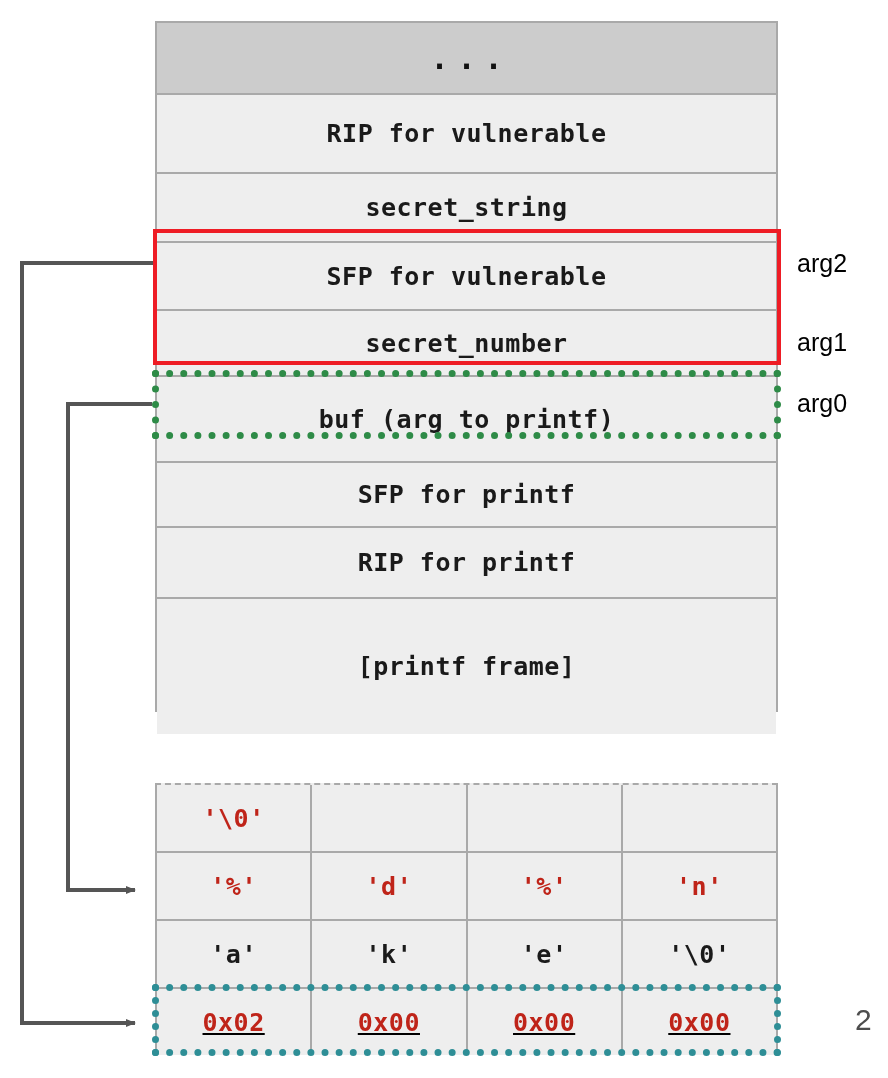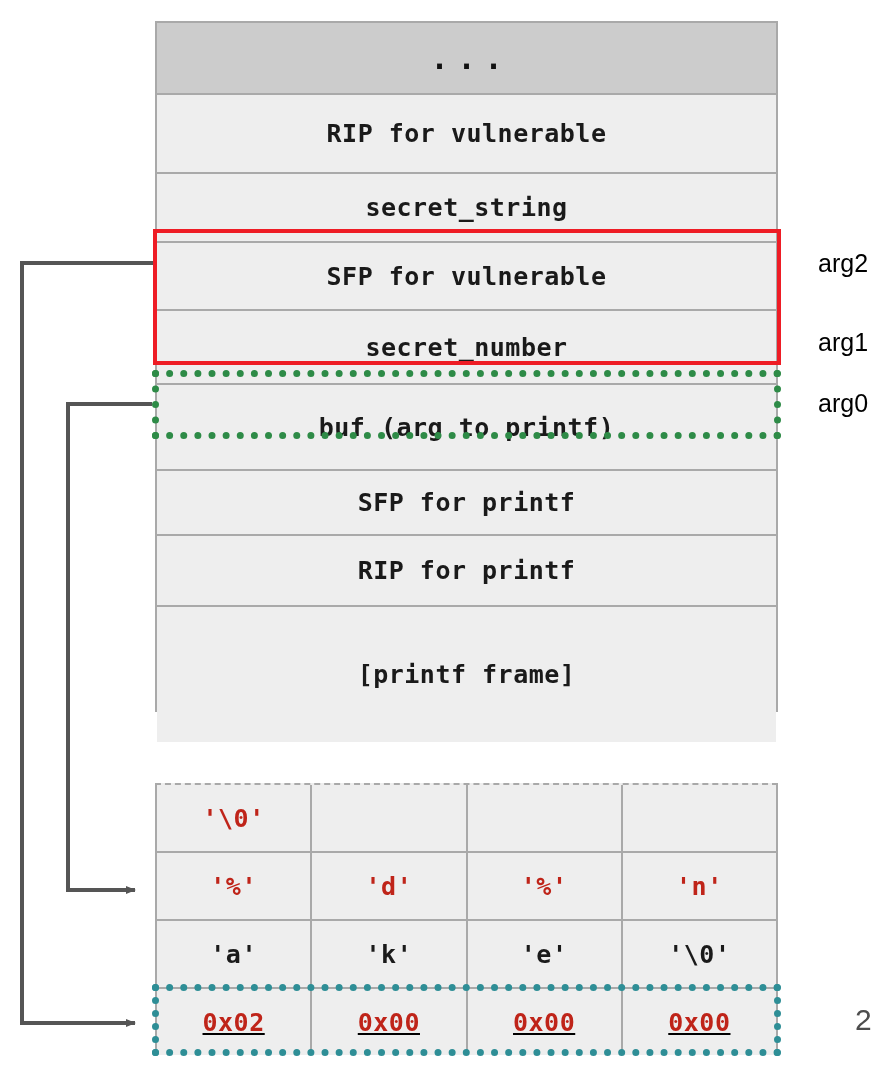--- a/index.html
+++ b/index.html
@@ -92,21 +92,20 @@
 
   
   .arg-label {
     position: absolute;
     left: 797px;
     font-size: 25px;
     color: #000000;
     font-family: "Liberation Sans", sans-serif;
     line-height: 1;
     transform: translateY(-50%);
-    margin-left: 21px;
   }
 
   
   .buf-table {
     position: absolute;
     left: 155px;
     top: 783px;
     width: 623px;
     height: 272px;
     box-sizing: border-box;
@@ -181,21 +180,21 @@
       </div>
     <div class="stack-row" style="height:79px">
         <span>RIP for vulnerable</span>
       </div>
     <div class="stack-row" style="height:69px">
         <span>secret_string</span>
       </div>
     <div class="stack-row" style="height:68px">
         <span>SFP for vulnerable</span>
       </div>
-    <div class="stack-row" style="height:74px">
+    <div class="stack-row" style="height:66px">
         <span>secret_number</span>
       </div>
     <div class="stack-row" style="height:86px">
         <span>buf (arg to printf)</span>
       </div>
     <div class="stack-row" style="height:65px">
         <span>SFP for printf</span>
       </div>
     <div class="stack-row" style="height:71px">
         <span>RIP for printf</span>

